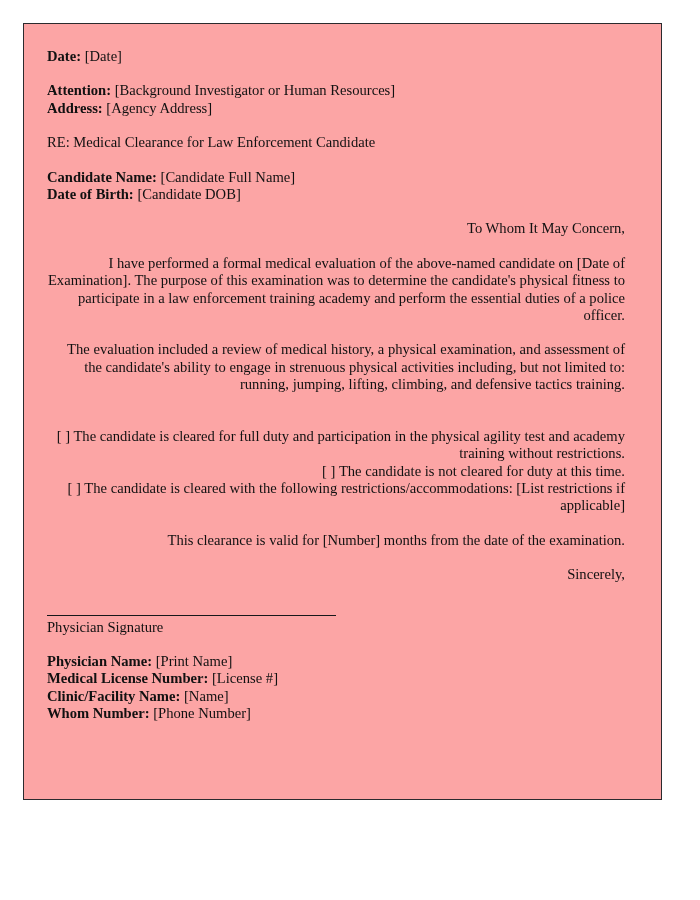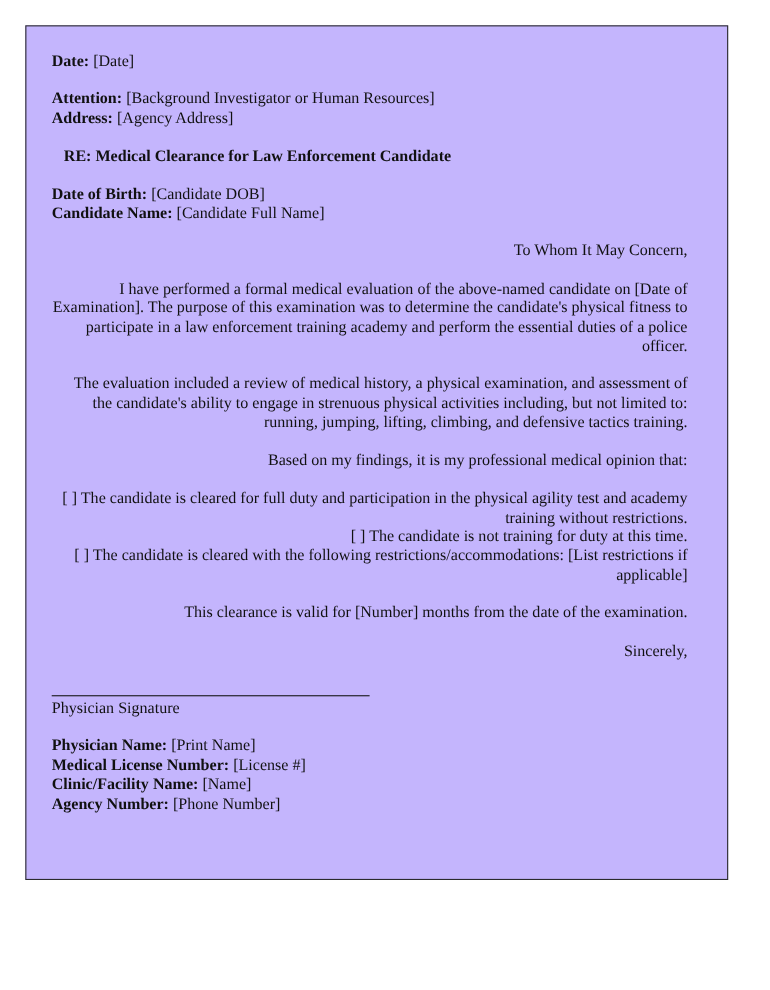--- a/index.html
+++ b/index.html
@@ -16,21 +16,21 @@
     overflow: hidden;
   }
 
   #page-frame {
     position: absolute;
     left: 23px;
     top: 23px;
     width: 639px;
     height: 777px;
     border: 1.6px solid #2b2b2e;
-    background: #c4b5fd;
+    background: #fca5a5;
   }
 
   #doc-body {
     position: absolute;
     left: 23px;
     top: 24px;
     width: 578px;
   }
 
   .blk {
@@ -40,24 +40,23 @@
     color: #121212;
   }
 
   .gap-lg { height: 17px; }
   .gap-sig { height: 31px; }
 
   .lbl { font-weight: bold; }
   .bd  { font-weight: normal; }
 
   .heading {
-    font-weight: bold;
+    font-weight: normal;
     font-size: 14.6px;
     line-height: 17.4px;
-    margin-left: 11px;
   }
 
   .para {
     font-size: 14.6px;
     line-height: 17.4px;
     text-align: right;
   }
 
   .stack-line {
     font-size: 14.6px;
@@ -104,55 +103,54 @@
     </div>
 
     <div class="gap-lg"></div>
 
     <div class="heading">RE: Medical Clearance for Law Enforcement Candidate</div>
 
     <div class="gap-lg"></div>
 
     <div>
       <div class="stack-line">
+        <span class="lbl">Candidate Name:</span>
+        <span>[Candidate Full Name]</span>
+      </div>
+      <div class="stack-line">
         <span class="lbl">Date of Birth:</span>
         <span>[Candidate DOB]</span>
-      </div>
-      <div class="stack-line">
-        <span class="lbl">Candidate Name:</span>
-        <span>[Candidate Full Name]</span>
       </div>
     </div>
 
     <div class="gap-lg"></div>
 
     <div class="para">To Whom It May Concern,</div>
 
     <div class="gap-lg"></div>
 
     <div class="para">I have performed a formal medical evaluation of the above-named candidate on [Date of Examination]. The purpose of this examination was to determine the candidate's physical fitness to participate in a law enforcement training academy and perform the essential duties of a police officer.</div>
 
     <div class="gap-lg"></div>
 
     <div class="para">The evaluation included a review of medical history, a physical examination, and assessment of the candidate's ability to engage in strenuous physical activities including, but not limited to: running, jumping, lifting, climbing, and defensive tactics training.</div>
 
     <div class="gap-lg"></div>
 
-    <div class="para">Based on my findings, it is my professional medical opinion that:</div>
 
     <div class="gap-lg"></div>
 
     <div>
       <div class="para">
         <span>[ ]</span>
         <span>The candidate is </span><span class="bd">cleared for full duty</span><span> and participation in the physical agility test and academy training without restrictions.</span>
       </div>
       <div class="para">
         <span>[ ]</span>
-        <span>The candidate is </span><span class="bd">not training</span><span> for duty at this time.</span>
+        <span>The candidate is </span><span class="bd">not cleared</span><span> for duty at this time.</span>
       </div>
       <div class="para">
         <span>[ ]</span>
         <span>The candidate is cleared with the following </span><span class="bd">restrictions/accommodations:</span><span> [List restrictions if applicable]</span>
       </div>
     </div>
 
     <div class="gap-lg"></div>
 
     <div class="para">This clearance is valid for [Number] months from the date of the examination.</div>
@@ -177,19 +175,19 @@
       </div>
       <div class="stack-line">
         <span class="lbl">Medical License Number:</span>
         <span>[License #]</span>
       </div>
       <div class="stack-line">
         <span class="lbl">Clinic/Facility Name:</span>
         <span>[Name]</span>
       </div>
       <div class="stack-line">
-        <span class="lbl">Agency Number:</span>
+        <span class="lbl">Whom Number:</span>
         <span>[Phone Number]</span>
       </div>
     </div>
 
   </div>
 </div>
 
 </body></html>

